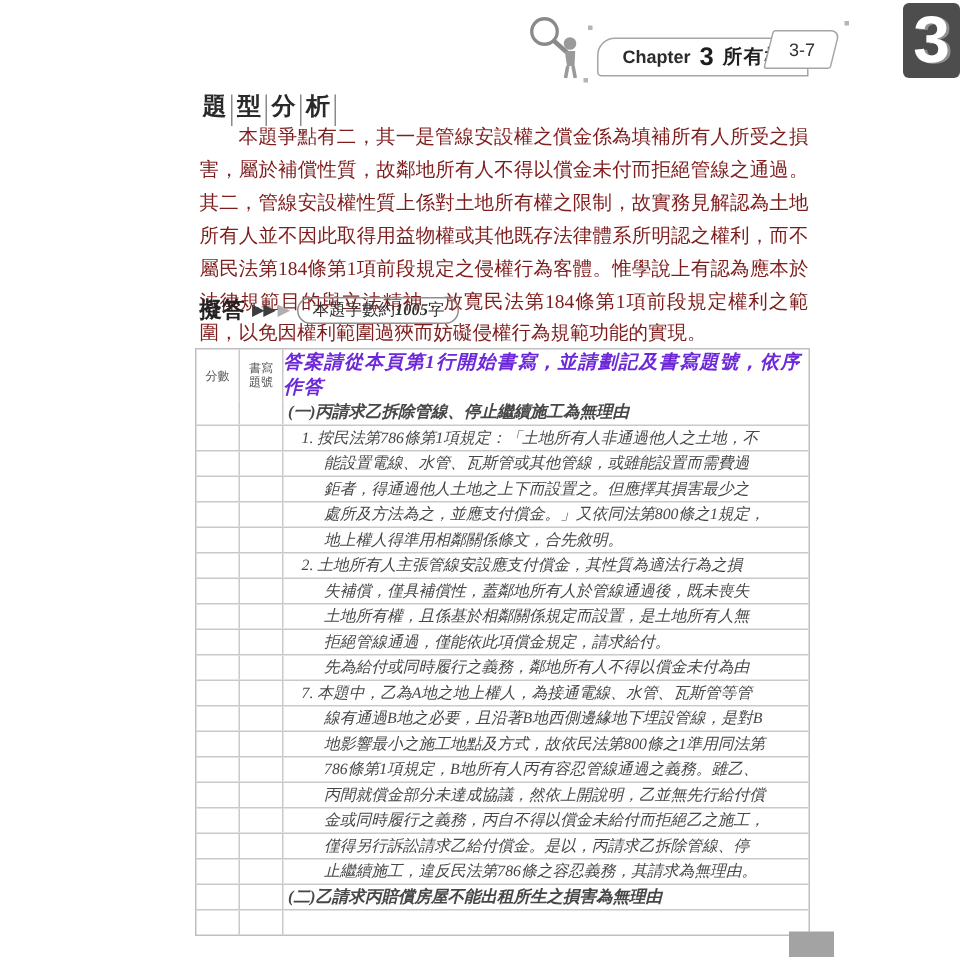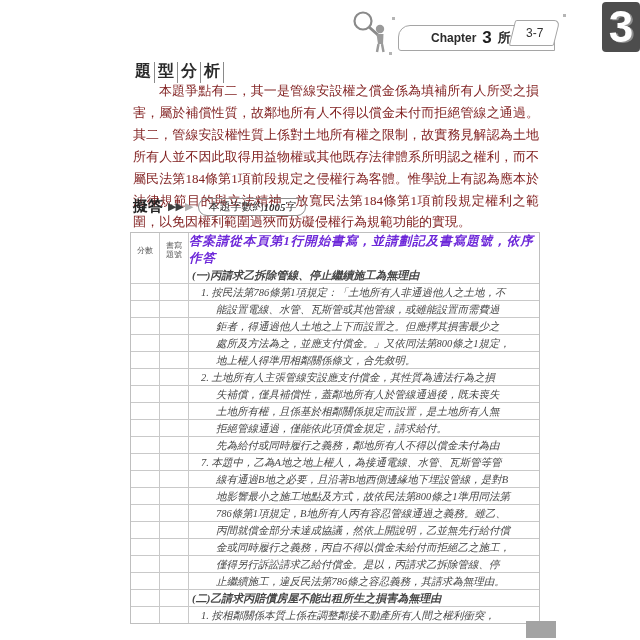--- a/index.html
+++ b/index.html
@@ -6,21 +6,21 @@
   .page{position:relative;width:640px;height:640px;background:#fff;overflow:hidden;
         font-family:"Liberation Serif",serif;color:#222;}
 
   
   .corner-block{position:absolute;left:602px;top:2px;width:38px;height:50px;
     background:#4d4d4d;border-radius:4px;display:flex;align-items:center;justify-content:center;}
   .corner-block span{color:#fff;font-family:"Liberation Sans",sans-serif;
     font-weight:bold;font-size:44px;line-height:1;text-shadow:2px 1px 0 #8f8f8f;}
   .figure-icon{position:absolute;left:348px;top:8px;}
   .tab-main{position:absolute;left:398px;top:25px;height:24px;display:flex;align-items:center;
-    gap:6px;padding:0 14px 0 32px;border:1px solid #a5a5a5;border-radius:12px 3px 0 3px;
+    gap:6px;padding:0 14px 0 16px;border:1px solid #a5a5a5;border-radius:12px 3px 0 3px;
     background:#fff;font-family:"Liberation Sans",sans-serif;}
   .tab-main .ch-label{font-weight:bold;font-size:12px;color:#2b2b2b;}
   .tab-main .ch-num{font-weight:bold;font-size:17px;color:#1e1e1e;}
   .tab-main .ch-title{font-weight:bold;font-size:13px;color:#1e1e1e;letter-spacing:1px;}
   .tab-page{position:absolute;left:512px;top:20px;height:24px;border:1px solid #a5a5a5;
     background:#fff;transform:skewX(-14deg);border-radius:2px 6px 2px 2px;
     display:flex;align-items:center;padding:0 13px;}
   .tab-page span{transform:skewX(14deg);font-family:"Liberation Sans",sans-serif;
     font-size:12px;color:#333;}
   .dot{position:absolute;width:3px;height:3px;background:#b5b5b5;}
@@ -215,19 +215,18 @@
           <div class="cell ans c">止繼續施工，違反民法第786條之容忍義務，其請求為無理由。</div>
         </div>
         <div class="trow brow">
           <div class="cell score"></div>
           <div class="cell qnum"></div>
           <div class="cell ans h">(二)乙請求丙賠償房屋不能出租所生之損害為無理由</div>
         </div>
         <div class="trow brow">
           <div class="cell score"></div>
           <div class="cell qnum"></div>
-          <div class="cell ans n">1. 按相鄰關係本質上係在調整鄰接不動產所有人間之權利衝突，</div>
         </div>
       </div>
   </div>
 
   <div class="bottom-tab"></div>
 </div>
 
 </body></html>

